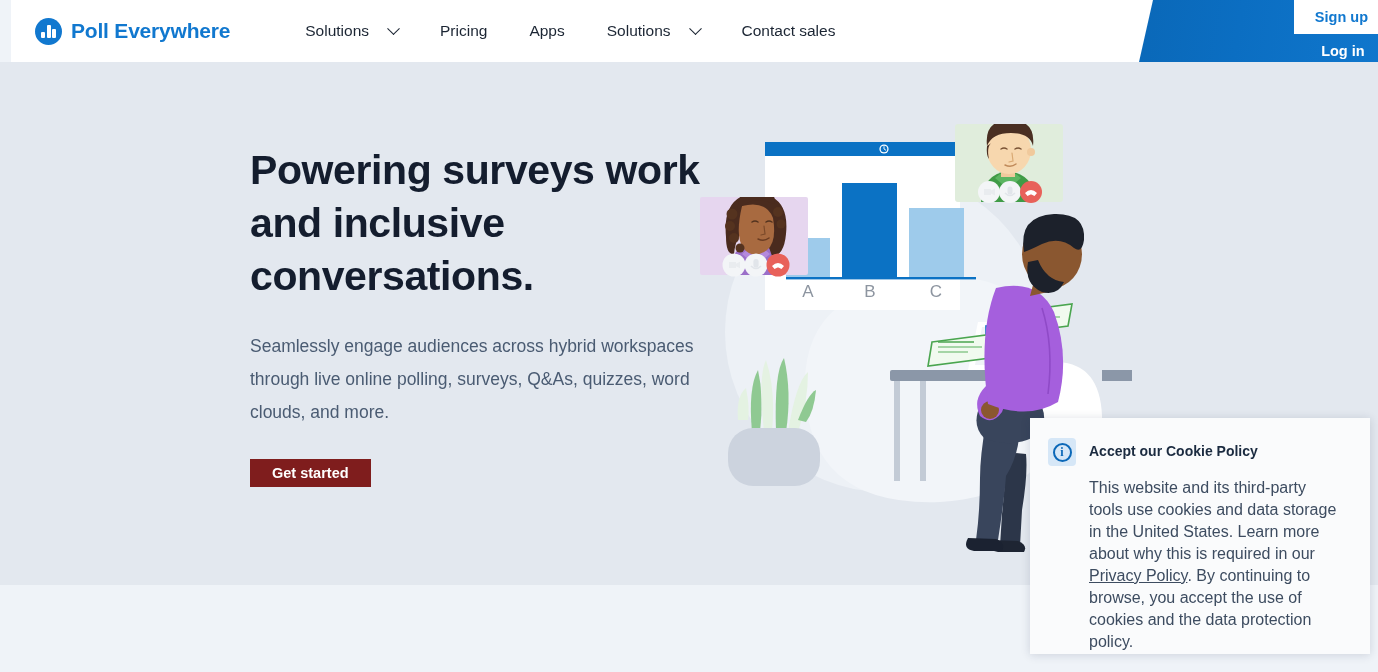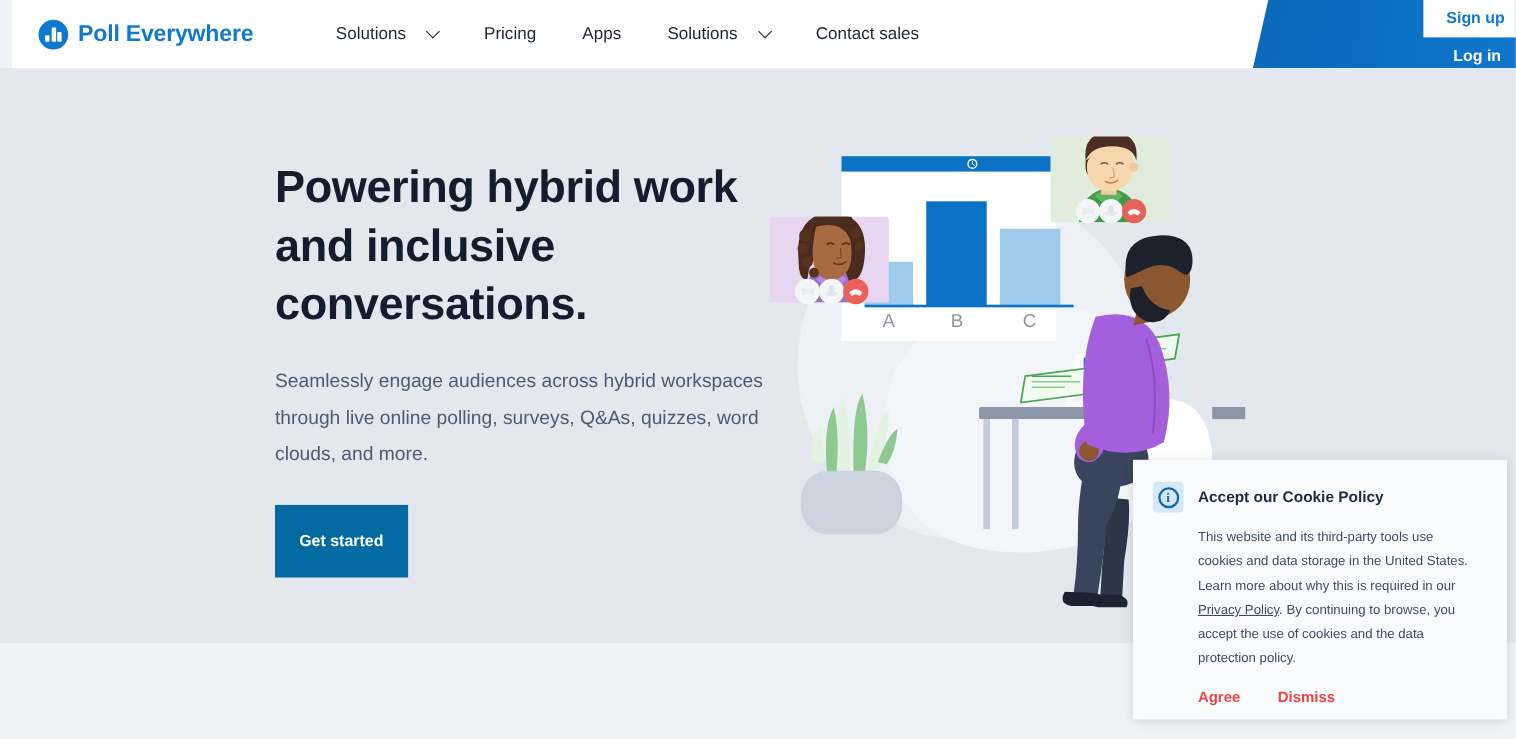--- a/index.html
+++ b/index.html
@@ -77,22 +77,22 @@
   .hero-title {
     font-size: 41px; line-height: 53px; font-weight: bold;
     color: #141d2e; letter-spacing: -0.4px;
   }
   .hero-sub {
     margin-top: 27px; font-size: 17.5px; line-height: 33px; color: #4a5b72;
     width: 445px;
   }
   .cta {
     margin-top: 30px; display: inline-block;
-    background: #0369a1; color: #fff; font-size: 14.5px; font-weight: bold;
-    padding: 25px 22px; border: none; cursor: pointer;
+    background: #7f1d1d; color: #fff; font-size: 14.5px; font-weight: bold;
+    padding: 6px 22px; border: none; cursor: pointer;
   }
 
   
   .illo { position: absolute; left: 690px; top: 40px; width: 460px; height: 460px; }
   .illo svg { display: block; }
 
   
   .lower {
     position: absolute; top: 585px; left: 0; width: 1378px; height: 87px;
     background: #eff3f8;
@@ -113,21 +113,21 @@
     width: 19px; height: 19px; border-radius: 50%;
     border: 2px solid #0b68b8; color: #0b68b8;
     font-size: 12px; font-weight: bold; font-family: "Liberation Serif", serif;
     display: flex; align-items: center; justify-content: center; line-height: 1;
   }
   .cookie-title {
     font-size: 14px; font-weight: bold; color: #1b2b40; padding-top: 5px;
   }
   .cookie-body {
     margin-left: 41px; margin-top: 11px;
-    font-size: 12px; line-height: 22px; color: #3d4c60; width: 248px;
+    font-size: 16px; line-height: 22px; color: #3d4c60; width: 248px;
   }
   .cookie-body a { color: #3d4c60; text-decoration: underline; cursor: pointer; }
   .cookie-actions {
     margin-left: 41px; margin-top: 17px; display: flex; gap: 34px;
   }
   .cookie-actions button {
     background: none; border: none; font-size: 13.6px; font-weight: bold;
     color: #ef4444; cursor: pointer; padding: 0;
     font-family: "Liberation Sans", sans-serif;
   }
@@ -173,21 +173,21 @@
 
     <div class="nav-right">
       <button class="signup-btn">Sign up</button>
       <button class="login-btn">Log in</button>
     </div>
   </div>
 
   <div class="hero">
 
     <div class="hero-copy">
-      <h1 class="hero-title">Powering hybrid work and inclusive conversations.</h1>
+      <h1 class="hero-title">Powering surveys work and inclusive conversations.</h1>
       <p class="hero-sub">Seamlessly engage audiences across hybrid workspaces through live online polling, surveys, Q&amp;As, quizzes, word clouds, and more.</p>
       <button class="cta">Get started</button>
     </div>
 
     <div class="illo">
       <svg width="460" height="460" viewBox="0 0 460 460" xmlns="http://www.w3.org/2000/svg">
         <defs>
           <clipPath id="tileA">
               <rect x="10" y="95" width="108" height="78" rx="2"></rect>
             </clipPath>

